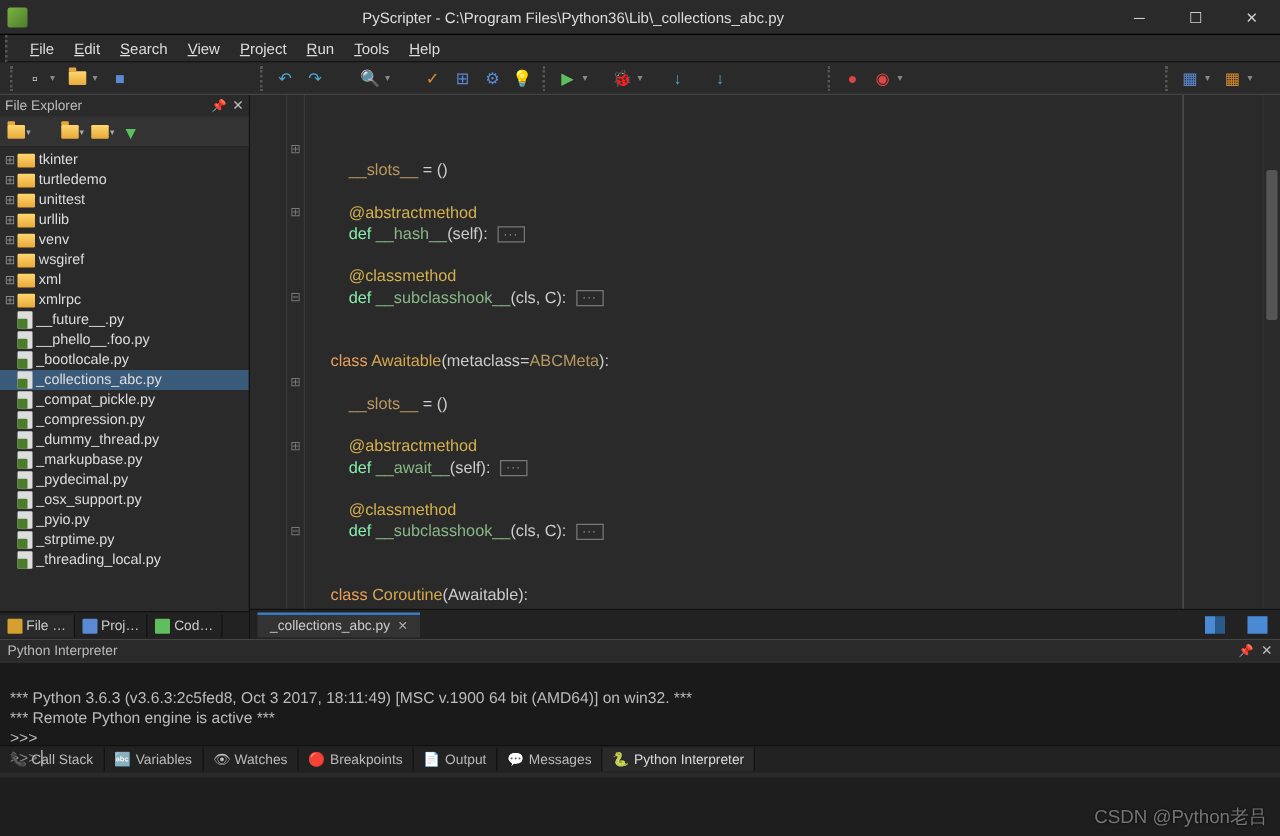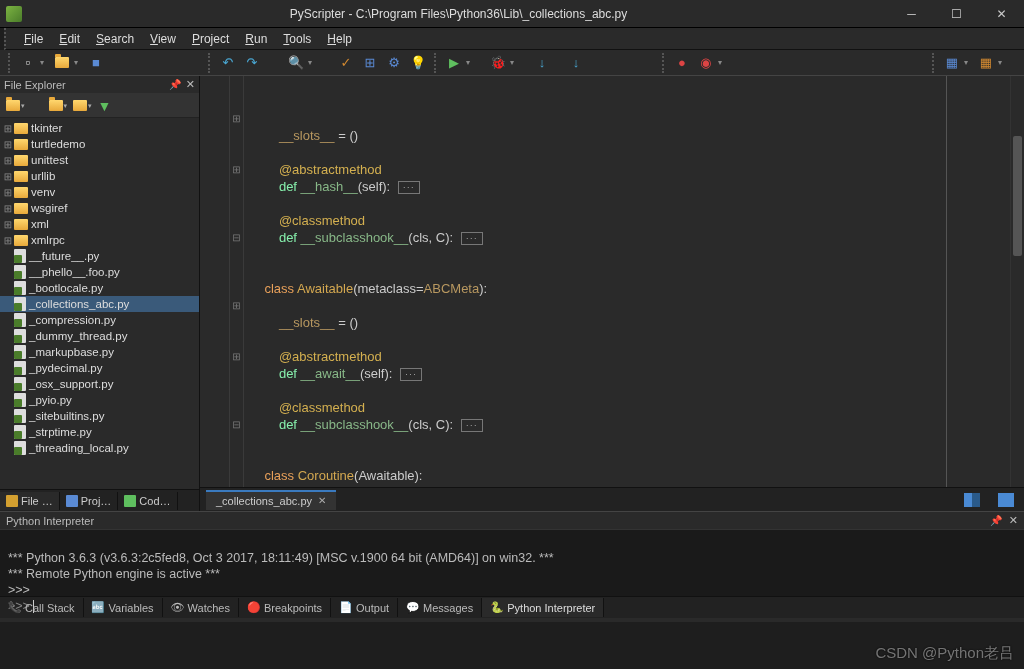--- a/index.html
+++ b/index.html
@@ -225,20 +225,25 @@
           <span>_bootlocale.py</span>
         </div>
         <div class="tree-row sel">
           <span class="exp"></span>
           <span class="ticon file py"></span>
           <span>_collections_abc.py</span>
         </div>
         <div class="tree-row">
           <span class="exp"></span>
           <span class="ticon file py"></span>
+          <span>_compat_pickle.py</span>
+        </div>
+        <div class="tree-row">
+          <span class="exp"></span>
+          <span class="ticon file py"></span>
           <span>_compression.py</span>
         </div>
         <div class="tree-row">
           <span class="exp"></span>
           <span class="ticon file py"></span>
           <span>_dummy_thread.py</span>
         </div>
         <div class="tree-row">
           <span class="exp"></span>
           <span class="ticon file py"></span>
@@ -251,25 +256,20 @@
         </div>
         <div class="tree-row">
           <span class="exp"></span>
           <span class="ticon file py"></span>
           <span>_osx_support.py</span>
         </div>
         <div class="tree-row">
           <span class="exp"></span>
           <span class="ticon file py"></span>
           <span>_pyio.py</span>
-        </div>
-        <div class="tree-row">
-          <span class="exp"></span>
-          <span class="ticon file py"></span>
-          <span>_sitebuiltins.py</span>
         </div>
         <div class="tree-row">
           <span class="exp"></span>
           <span class="ticon file py"></span>
           <span>_strptime.py</span>
         </div>
         <div class="tree-row">
           <span class="exp"></span>
           <span class="ticon file py"></span>
           <span>_threading_local.py</span>

